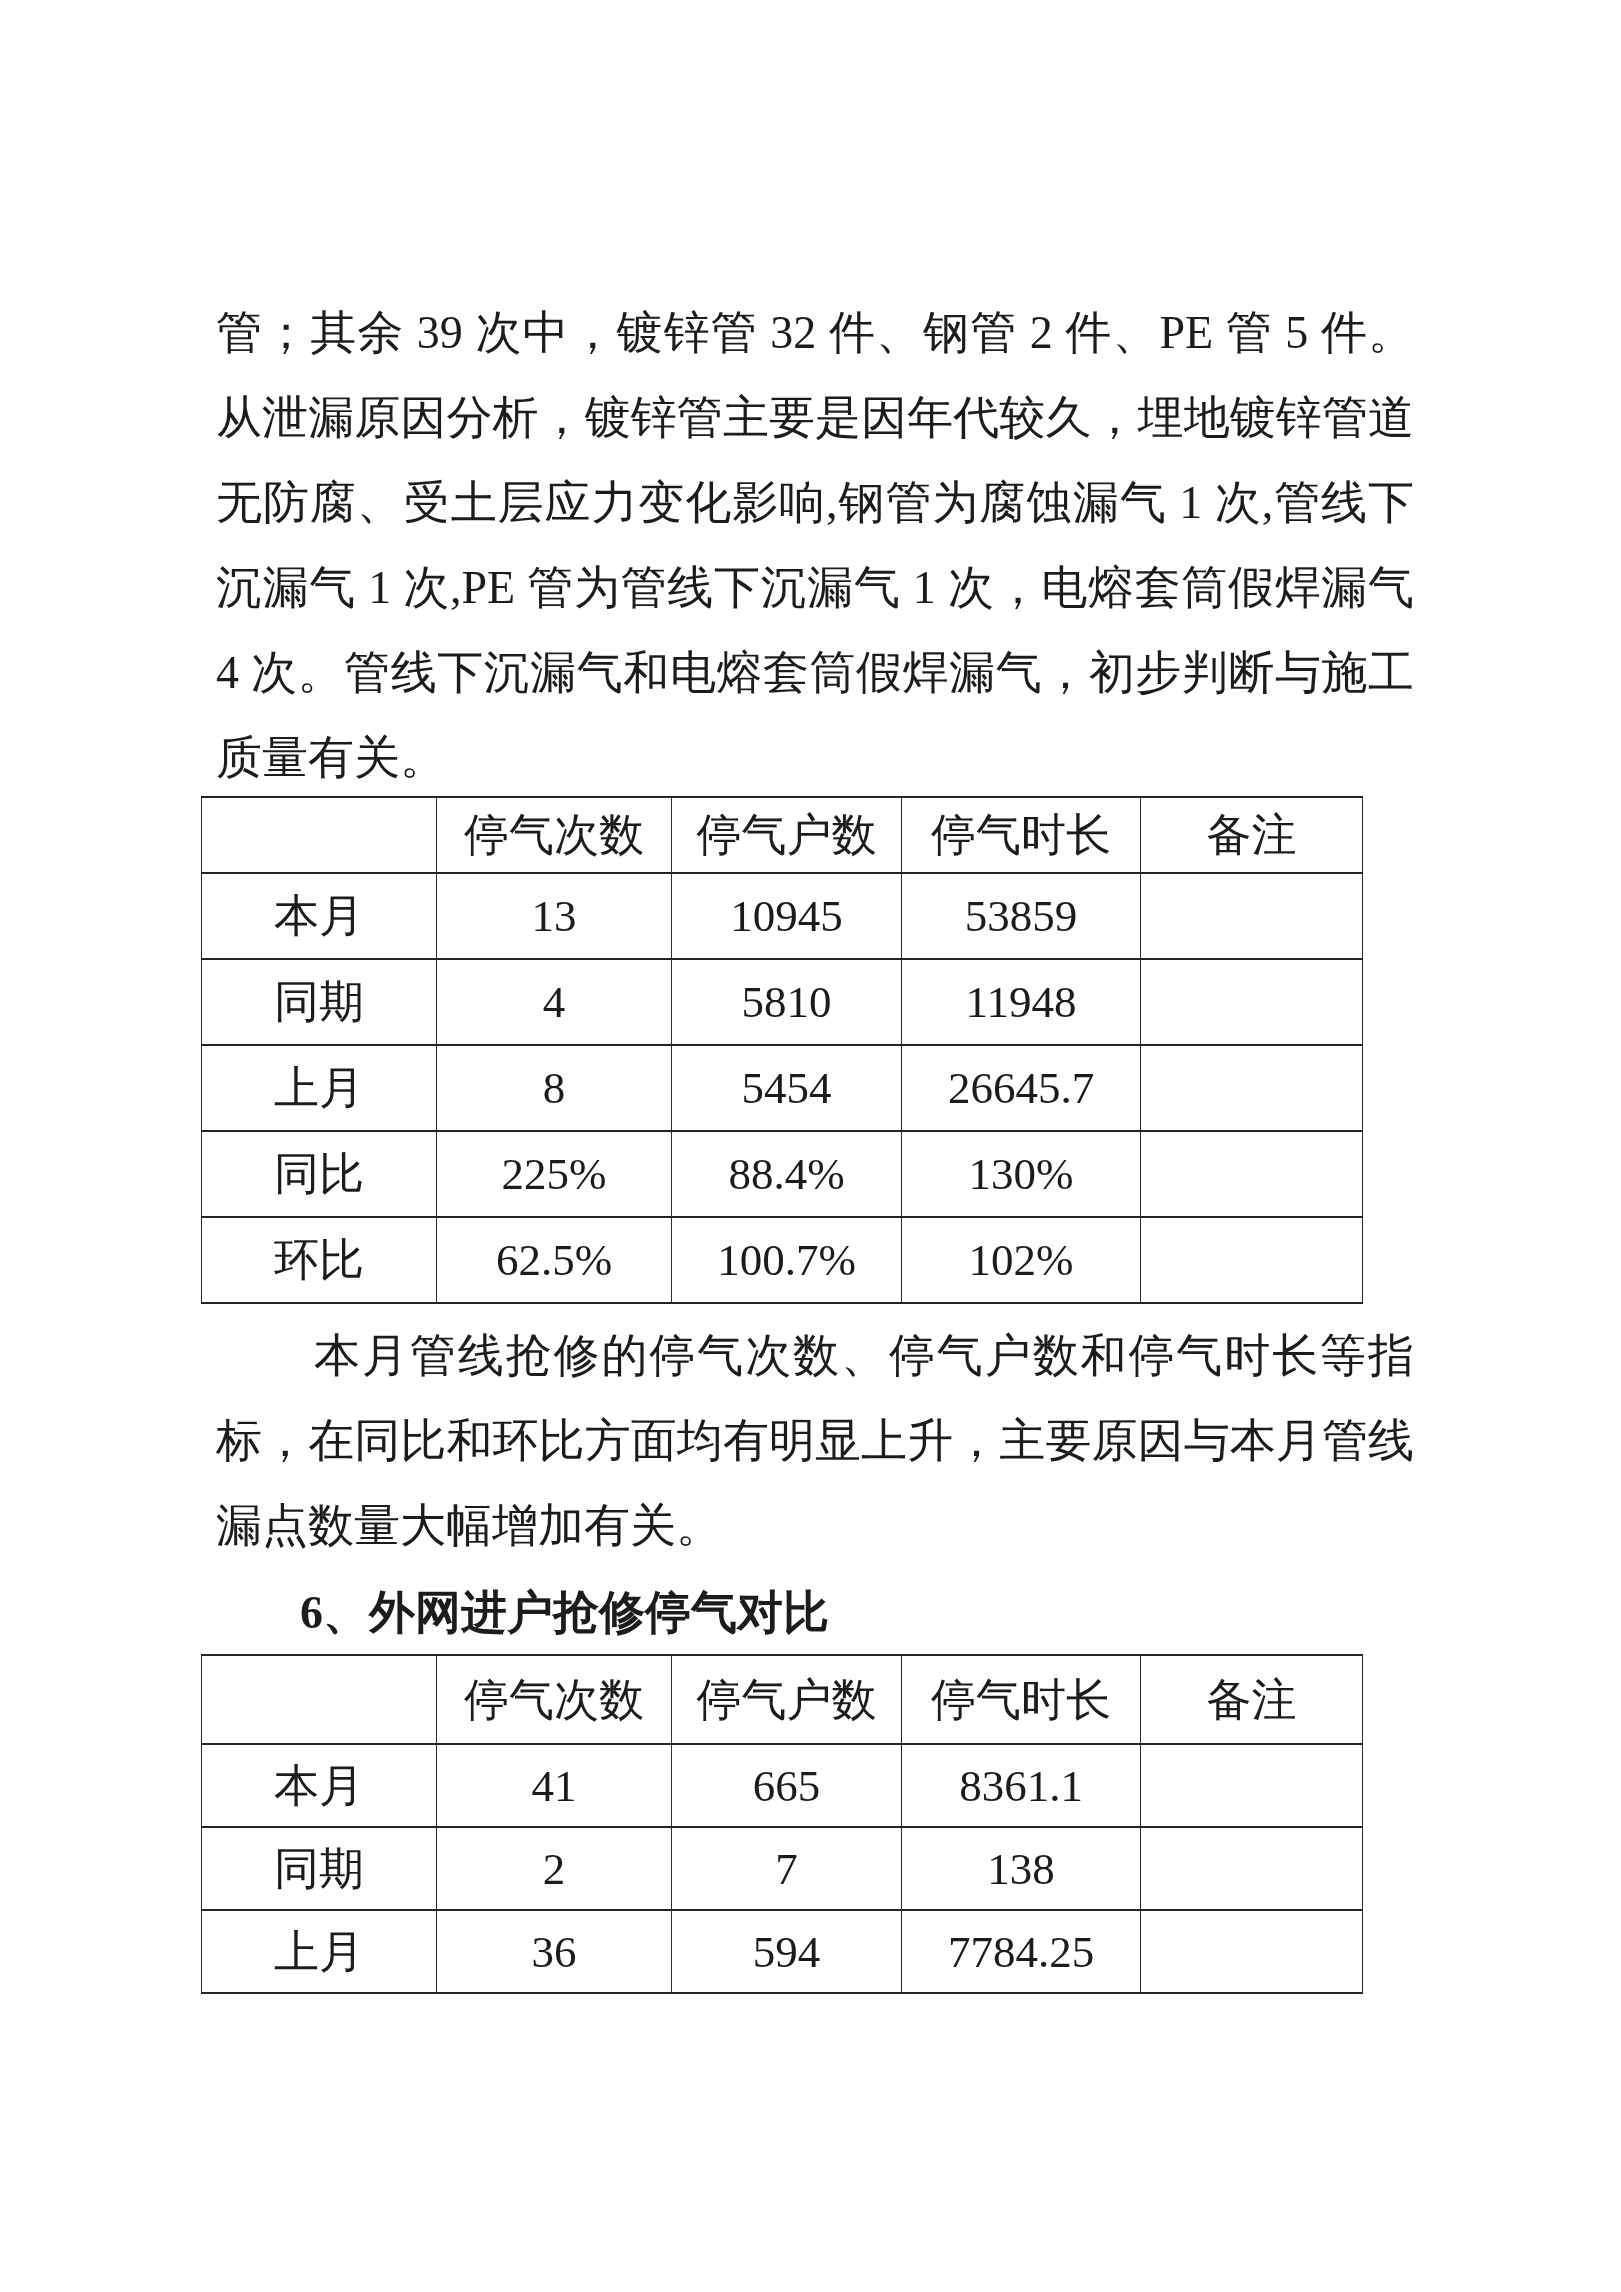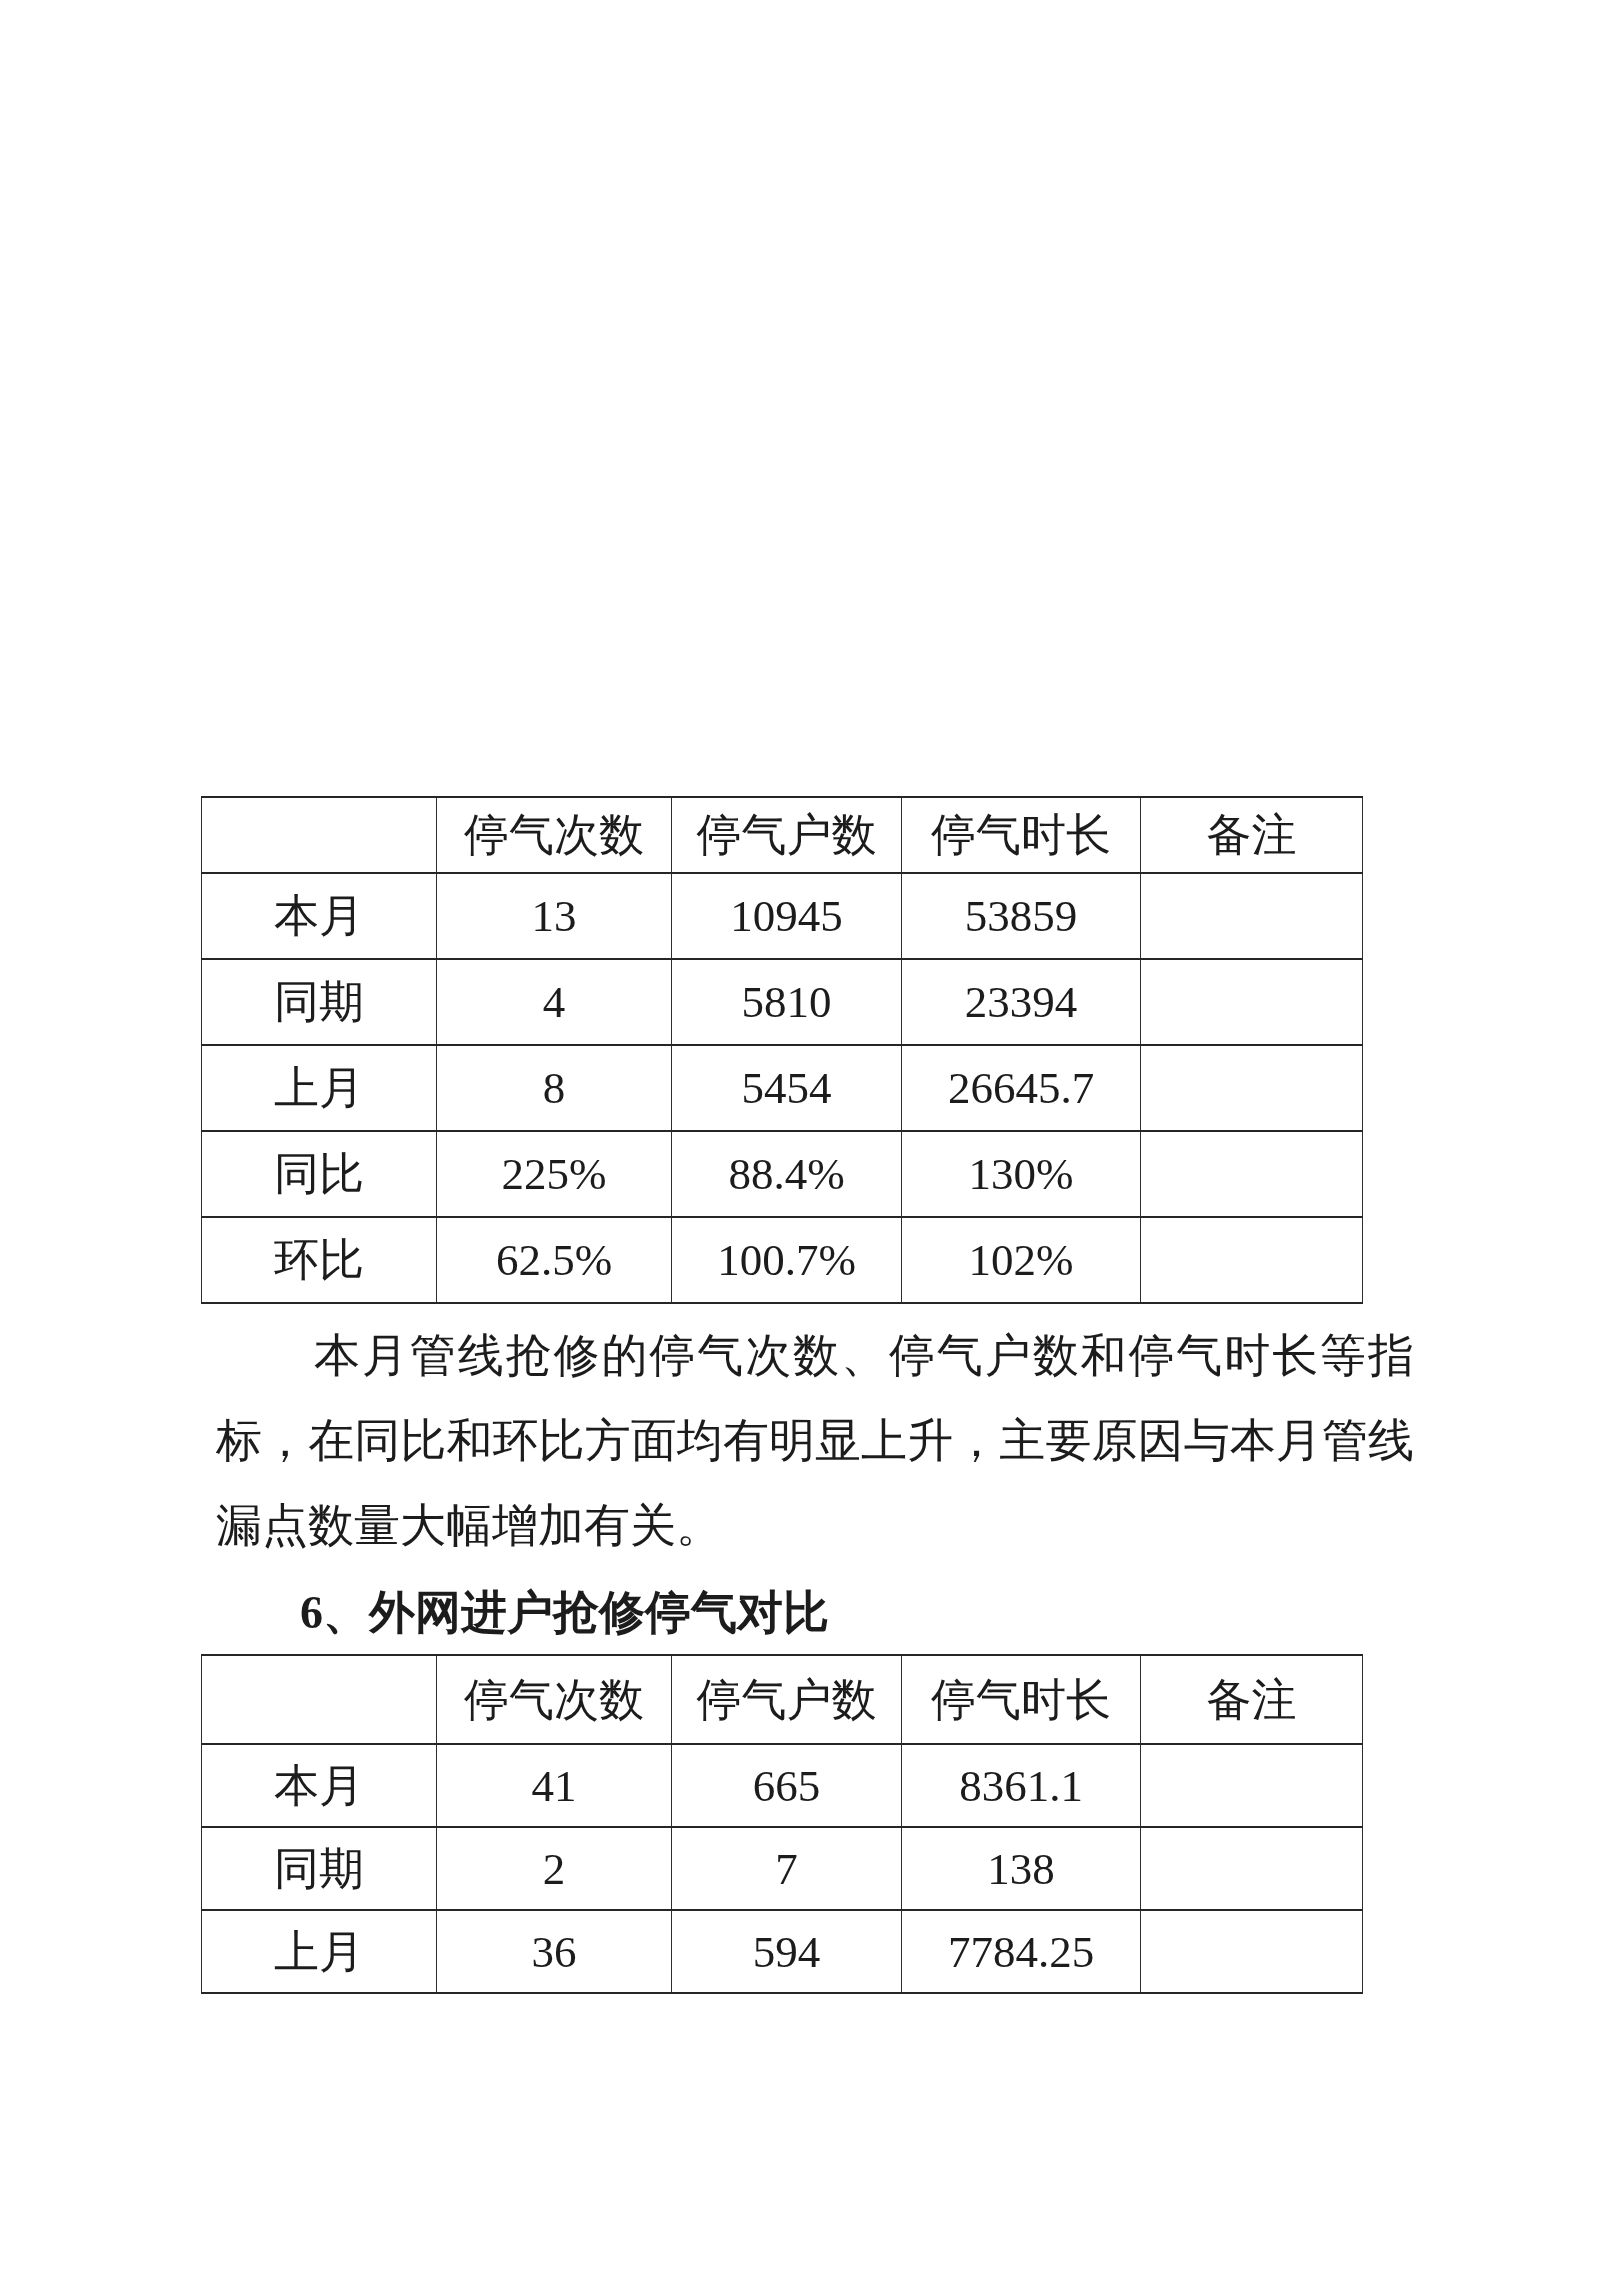--- a/index.html
+++ b/index.html
@@ -65,20 +65,21 @@
   table.table-1 tr.hdr      { height: 76px; }
   table.table-1 tr.data-row { height: 86px; }
   table.table-2 tr.hdr      { height: 89px; }
   table.table-2 tr.data-row { height: 83px; }
 </style>
 </head>
 <body>
 
 <div class="page">
 
+  <p class="para para-continuation">管；其余 39 次中，镀锌管 32 件、钢管 2 件、PE 管 5 件。从泄漏原因分析，镀锌管主要是因年代较久，埋地镀锌管道无防腐、受土层应力变化影响,钢管为腐蚀漏气 1 次,管线下沉漏气 1 次,PE 管为管线下沉漏气 1 次，电熔套筒假焊漏气 4 次。管线下沉漏气和电熔套筒假焊漏气，初步判断与施工质量有关。</p>
 
 
   <table class="doc-table table-1">
     <colgroup>
       <col style="width:235px">
         <col style="width:235px">
         <col style="width:230px">
         <col style="width:239px">
         <col style="width:222px">
     </colgroup>
@@ -94,21 +95,21 @@
         <td>本月</td>
         <td>13</td>
         <td>10945</td>
         <td>53859</td>
         <td></td>
       </tr>
       <tr class="data-row">
         <td>同期</td>
         <td>4</td>
         <td>5810</td>
-        <td>23394</td>
+        <td>11948</td>
         <td></td>
       </tr>
       <tr class="data-row">
         <td>上月</td>
         <td>8</td>
         <td>5454</td>
         <td>26645.7</td>
         <td></td>
       </tr>
       <tr class="data-row">

